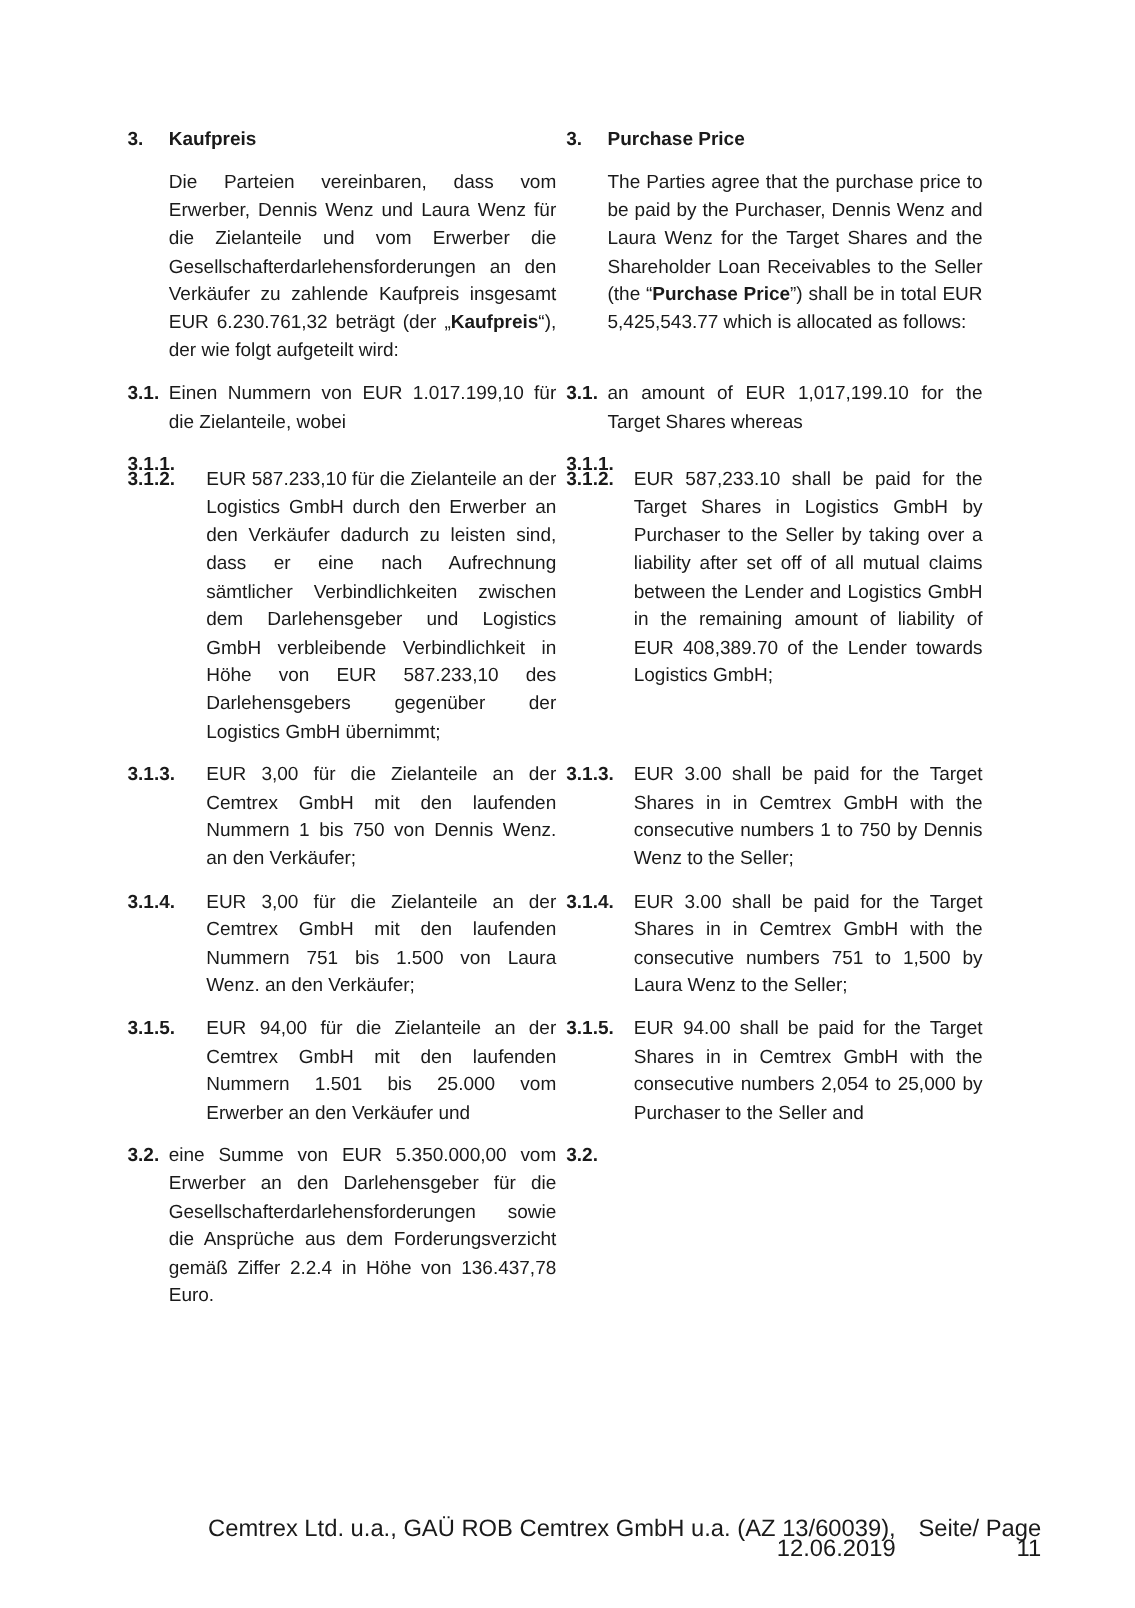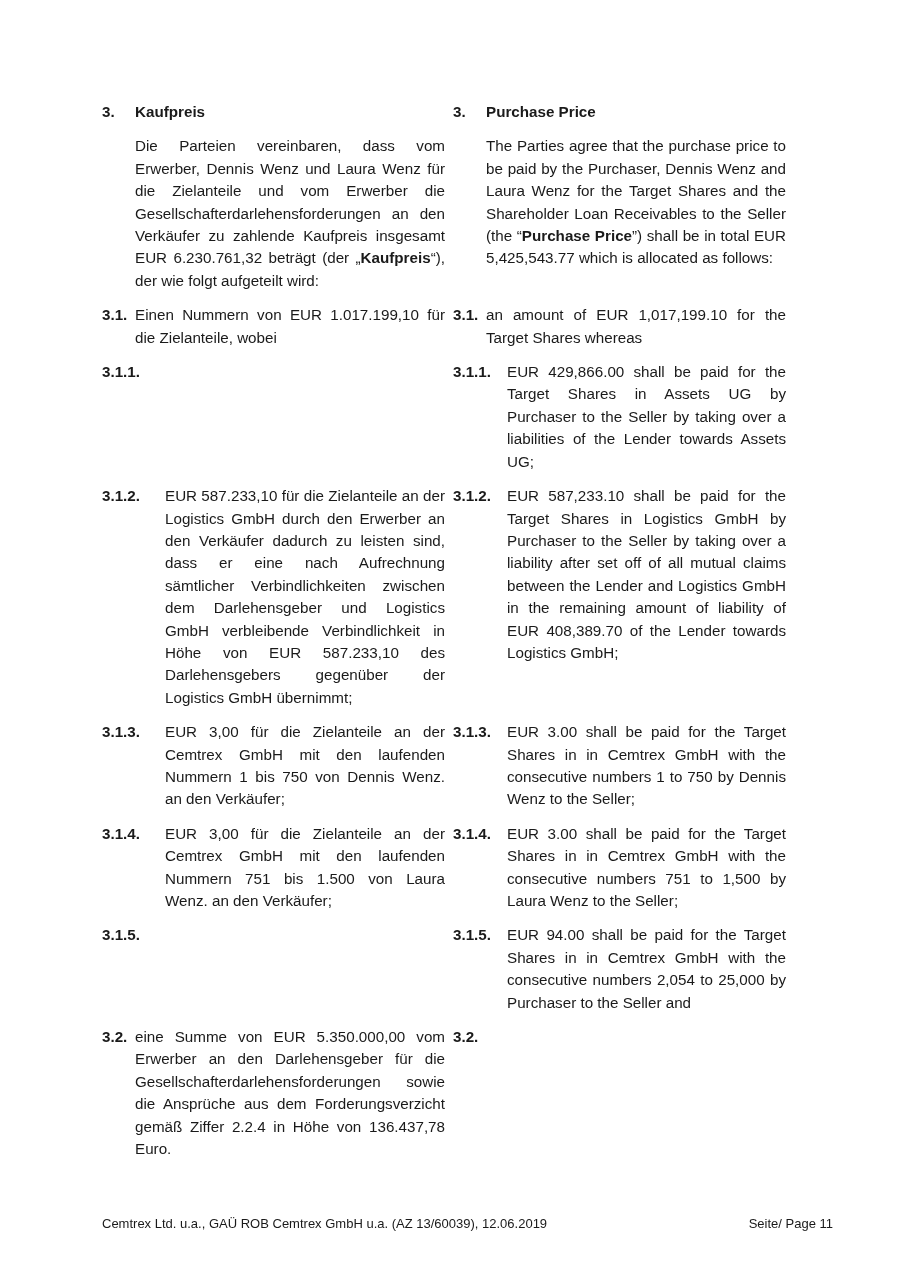--- a/index.html
+++ b/index.html
@@ -35,21 +35,21 @@
     -webkit-hyphens:auto;
   }
   .cell .txt b{font-weight:bold;}
   .head .txt{font-weight:bold;text-align:left;}
   .pad33{padding-left:33px;}
   .pad63{padding-left:63px;}
   .pad54{padding-left:54px;}
   .footer{
     position:absolute;left:102px;top:1216px;width:731px;
     display:flex;justify-content:space-between;align-items:baseline;
-    font-size:13px;line-height:16px;
+    font-size:19px;line-height:16px;text-align:right;
   }
 </style>
 </head>
 <body>
 
 <div class="content">
 
   <div class="cell head pad33" lang="de">
     <span class="num">3.</span>
     <p class="txt">Kaufpreis</p>
@@ -73,21 +73,20 @@
   <div class="cell pad33" lang="en">
     <span class="num">3.1.</span>
     <p class="txt">an amount of EUR 1,017,199.10 for the Target Shares whereas</p>
   </div>
 
   <div class="cell pad63" lang="de">
     <span class="num">3.1.1.</span>
   </div>
   <div class="cell pad54" lang="en">
     <span class="num">3.1.1.</span>
-    <p class="txt">EUR 429,866.00 shall be paid for the Target Shares in Assets UG by Purchaser to the Seller by taking over a liabilities of the Lender towards Assets UG;</p>
   </div>
 
   <div class="cell pad63" lang="de">
     <span class="num">3.1.2.</span>
     <p class="txt">EUR 587.233,10 für die Zielanteile an der Logistics GmbH durch den Erwerber an den Verkäufer dadurch zu leisten sind, dass er eine nach Aufrechnung sämtlicher Verbindlichkeiten zwischen dem Darlehensgeber und Logistics GmbH verbleibende Verbindlichkeit in Höhe von EUR 587.233,10 des Darlehensgebers gegenüber der Logistics GmbH übernimmt;</p>
   </div>
   <div class="cell pad54" lang="en">
     <span class="num">3.1.2.</span>
     <p class="txt">EUR 587,233.10 shall be paid for the Target Shares in Logistics GmbH by Purchaser to the Seller by taking over a liability after set off of all mutual claims between the Lender and Logistics GmbH in the remaining amount of liability of EUR 408,389.70 of the Lender towards Logistics GmbH;</p>
   </div>
@@ -105,20 +104,21 @@
     <span class="num">3.1.4.</span>
     <p class="txt">EUR 3,00 für die Zielanteile an der Cemtrex GmbH mit den laufenden Nummern 751 bis 1.500 von Laura Wenz. an den Verkäufer;</p>
   </div>
   <div class="cell pad54" lang="en">
     <span class="num">3.1.4.</span>
     <p class="txt">EUR 3.00 shall be paid for the Target Shares in in Cemtrex GmbH with the consecutive numbers 751 to 1,500 by Laura Wenz to the Seller;</p>
   </div>
 
   <div class="cell pad63" lang="de">
     <span class="num">3.1.5.</span>
+    <p class="txt">EUR 94,00 für die Zielanteile an der Cemtrex GmbH mit den laufenden Nummern 1.501 bis 25.000 vom Erwerber an den Verkäufer und</p>
   </div>
   <div class="cell pad54" lang="en">
     <span class="num">3.1.5.</span>
     <p class="txt">EUR 94.00 shall be paid for the Target Shares in in Cemtrex GmbH with the consecutive numbers 2,054 to 25,000 by Purchaser to the Seller and</p>
   </div>
 
   <div class="cell pad33" lang="de">
     <span class="num">3.2.</span>
     <p class="txt">eine Summe von EUR 5.350.000,00 vom Erwerber an den Darlehensgeber für die Gesellschafterdarlehensforderungen sowie die Ansprüche aus dem Forderungsverzicht gemäß Ziffer 2.2.4 in Höhe von 136.437,78 Euro.</p>
   </div>

